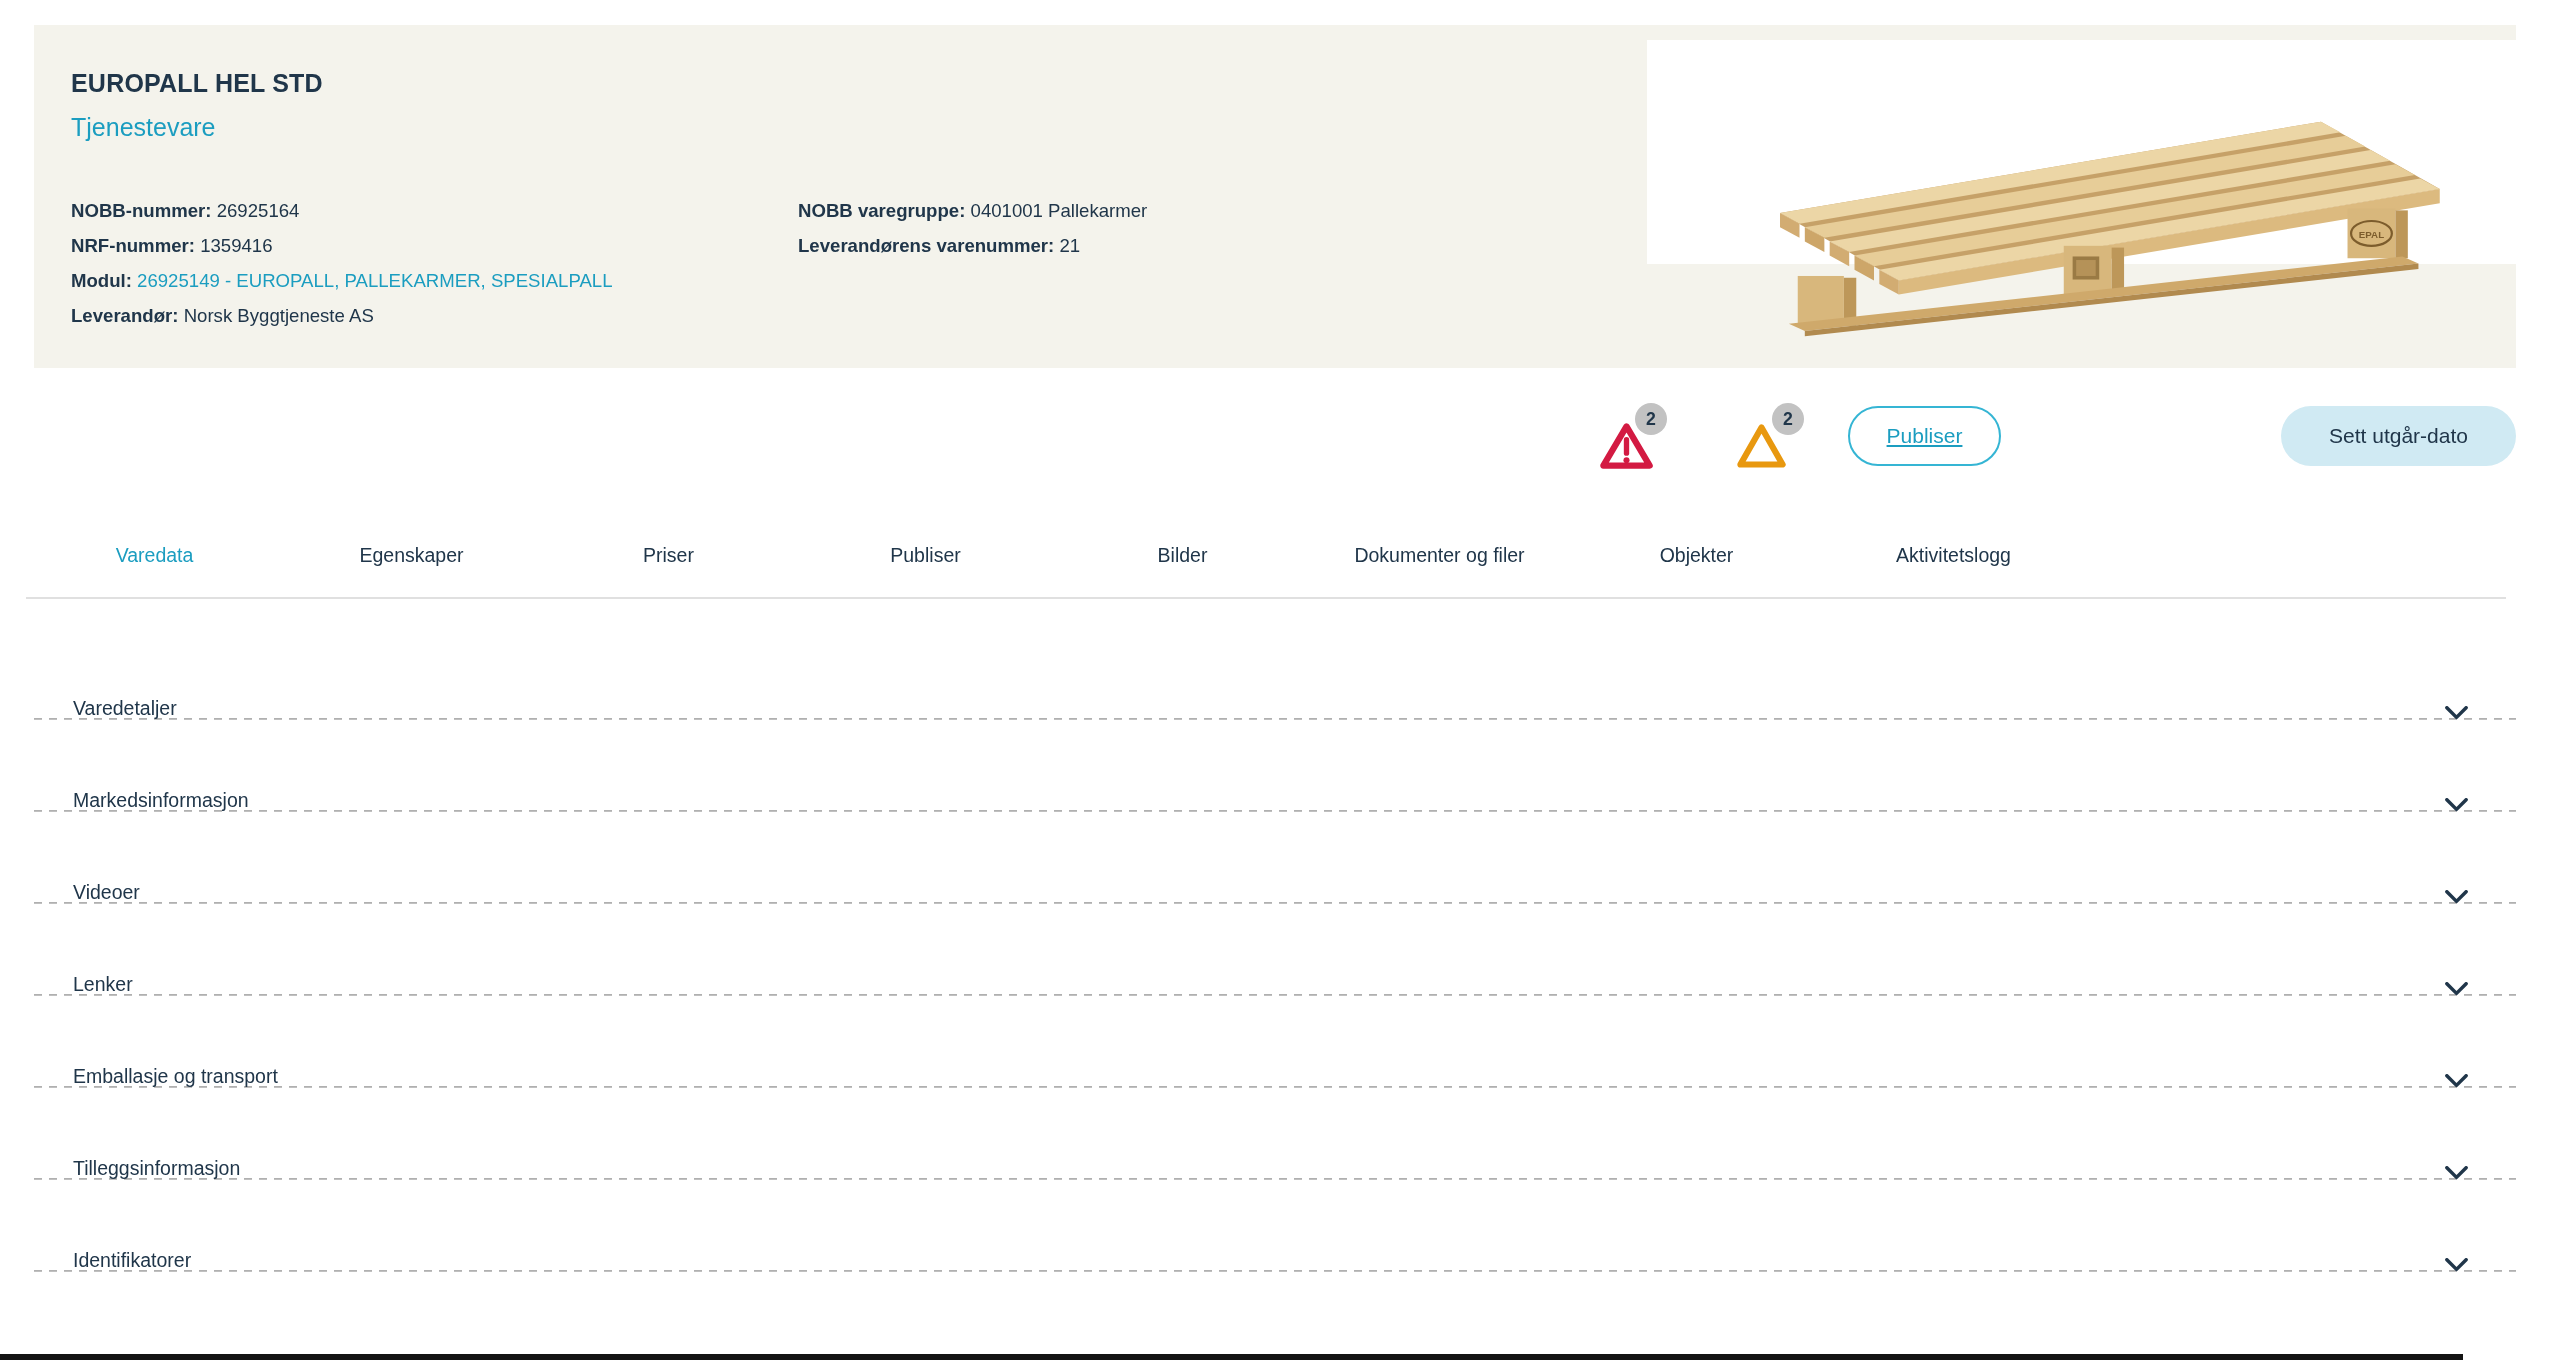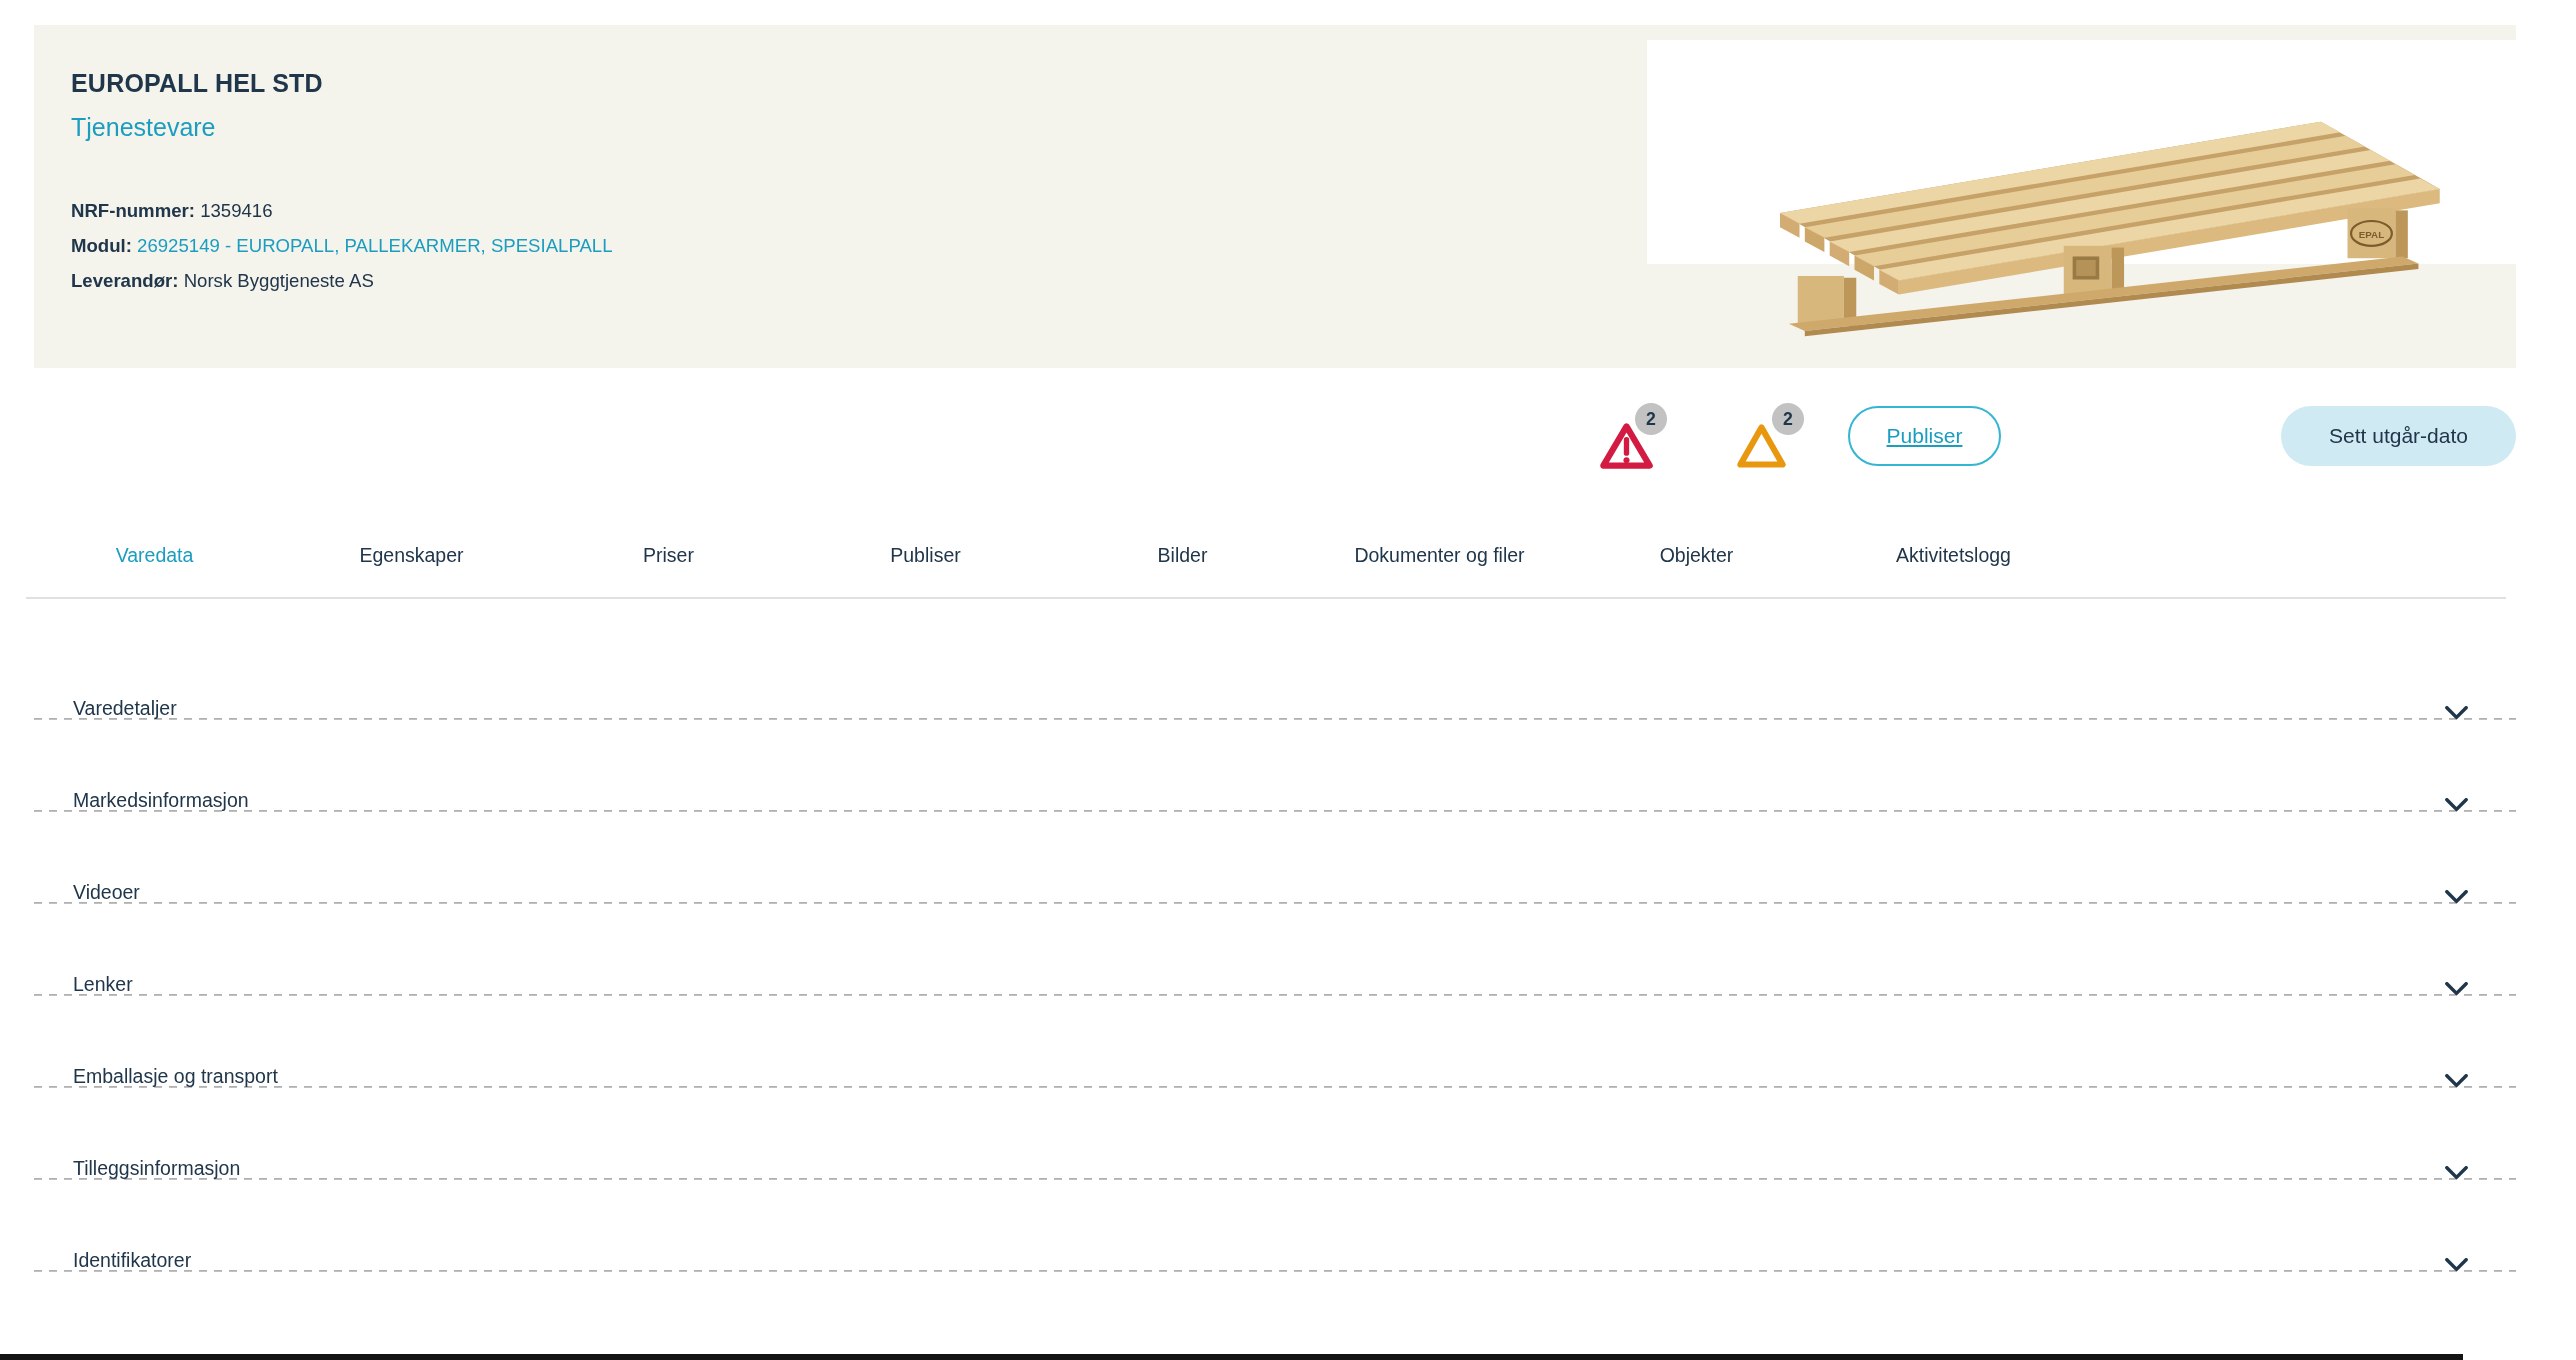--- a/index.html
+++ b/index.html
@@ -61,30 +61,44 @@
 
   <section class="hero">
     <div class="hero-text">
       <div class="hero-title">EUROPALL HEL STD</div>
       <div class="hero-subtitle">Tjenestevare</div>
     </div>
 
     <div class="hero-info">
       <div class="info-col left">
         <div>
+          <b>NOBB-nummer:</b>
+          <span>26925164</span>
+        </div>
+        <div>
           <b>NRF-nummer:</b>
           <span>1359416</span>
         </div>
         <div>
           <b>Modul:</b>
           <a class="link">26925149 - EUROPALL, PALLEKARMER, SPESIALPALL</a>
         </div>
         <div>
           <b>Leverandør:</b>
           <span>Norsk Byggtjeneste AS</span>
+        </div>
+      </div>
+      <div class="info-col right">
+        <div>
+          <b>NOBB varegruppe:</b>
+          <span>0401001 Pallekarmer</span>
+        </div>
+        <div>
+          <b>Leverandørens varenummer:</b>
+          <span>21</span>
         </div>
       </div>
     </div>
 
     <div class="image-panel">
       
       <svg viewBox="0 0 980 355" width="869" height="315">
 
         <polygon points="150,195 760,92 894,168 284,271" fill="#c6a168"></polygon>
 

